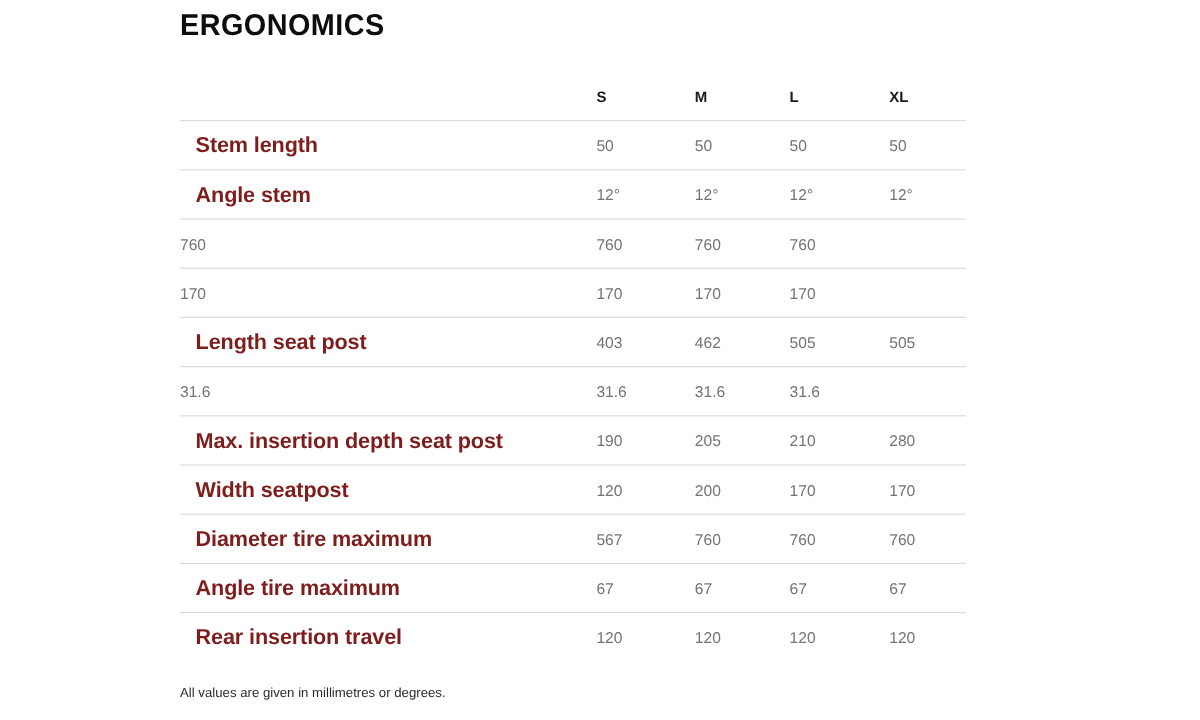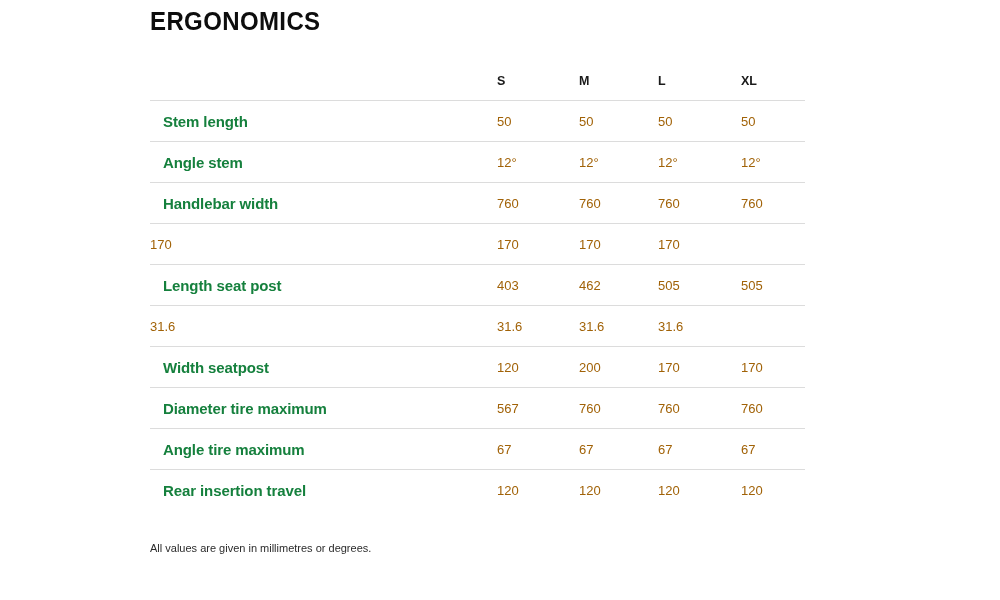--- a/index.html
+++ b/index.html
@@ -33,35 +33,35 @@
     align-items: center;
     height: 41px;
     border-bottom: 1px solid #dcdcdc;
   }
   .row.header-row { height: 40px; }
   .row.last { border-bottom: none; }
   .cell { text-align: left; }
   .cell.label-cell {
     padding-left: 13px;
     font-weight: 700;
-    font-size: 15px;
+    font-size: 18px;
     letter-spacing: -0.1px;
-    color: #15803d;
+    color: #7f1d1d;
   }
   .cell.col-head {
     font-weight: 700;
     font-size: 12.5px;
     color: #1a1a1a;
   }
   .cell.val-cell {
     font-size: 13px;
-    color: #a16207;
+    color: #737373;
   }
   .footnote {
-    margin-top: 31px;
+    margin-top: 20px;
     font-size: 11px;
     color: #2b2b2b;
   }
 </style>
 </head>
 <body>
 
 <div class="page">
 
   <h1 class="page-title">ERGONOMICS</h1>
@@ -86,21 +86,20 @@
 
     <div class="row">
       <div class="cell label-cell">Angle stem</div>
       <div class="cell val-cell">12°</div>
       <div class="cell val-cell">12°</div>
       <div class="cell val-cell">12°</div>
       <div class="cell val-cell">12°</div>
     </div>
 
     <div class="row">
-      <div class="cell label-cell">Handlebar width</div>
       <div class="cell val-cell">760</div>
       <div class="cell val-cell">760</div>
       <div class="cell val-cell">760</div>
       <div class="cell val-cell">760</div>
     </div>
 
     <div class="row">
       <div class="cell val-cell">170</div>
       <div class="cell val-cell">170</div>
       <div class="cell val-cell">170</div>
@@ -115,20 +114,27 @@
       <div class="cell val-cell">505</div>
     </div>
 
     <div class="row">
       <div class="cell val-cell">31.6</div>
       <div class="cell val-cell">31.6</div>
       <div class="cell val-cell">31.6</div>
       <div class="cell val-cell">31.6</div>
     </div>
 
+    <div class="row">
+      <div class="cell label-cell">Max. insertion depth seat post</div>
+      <div class="cell val-cell">190</div>
+      <div class="cell val-cell">205</div>
+      <div class="cell val-cell">210</div>
+      <div class="cell val-cell">280</div>
+    </div>
 
     <div class="row">
       <div class="cell label-cell">Width seatpost</div>
       <div class="cell val-cell">120</div>
       <div class="cell val-cell">200</div>
       <div class="cell val-cell">170</div>
       <div class="cell val-cell">170</div>
     </div>
 
     <div class="row">

